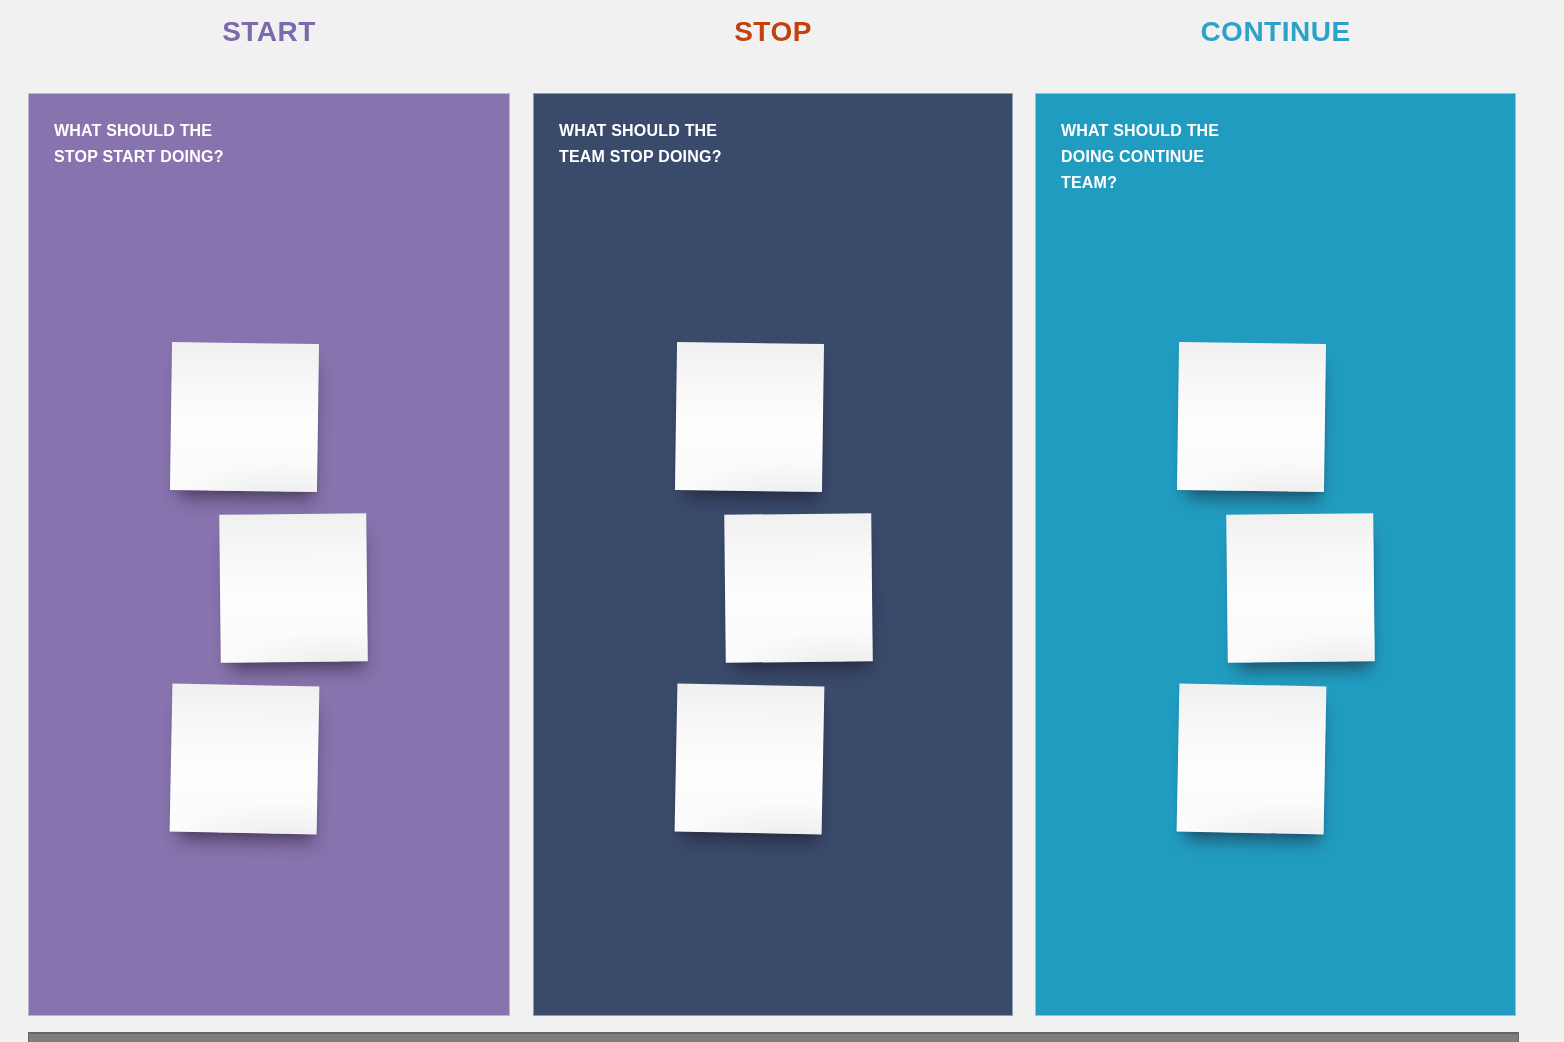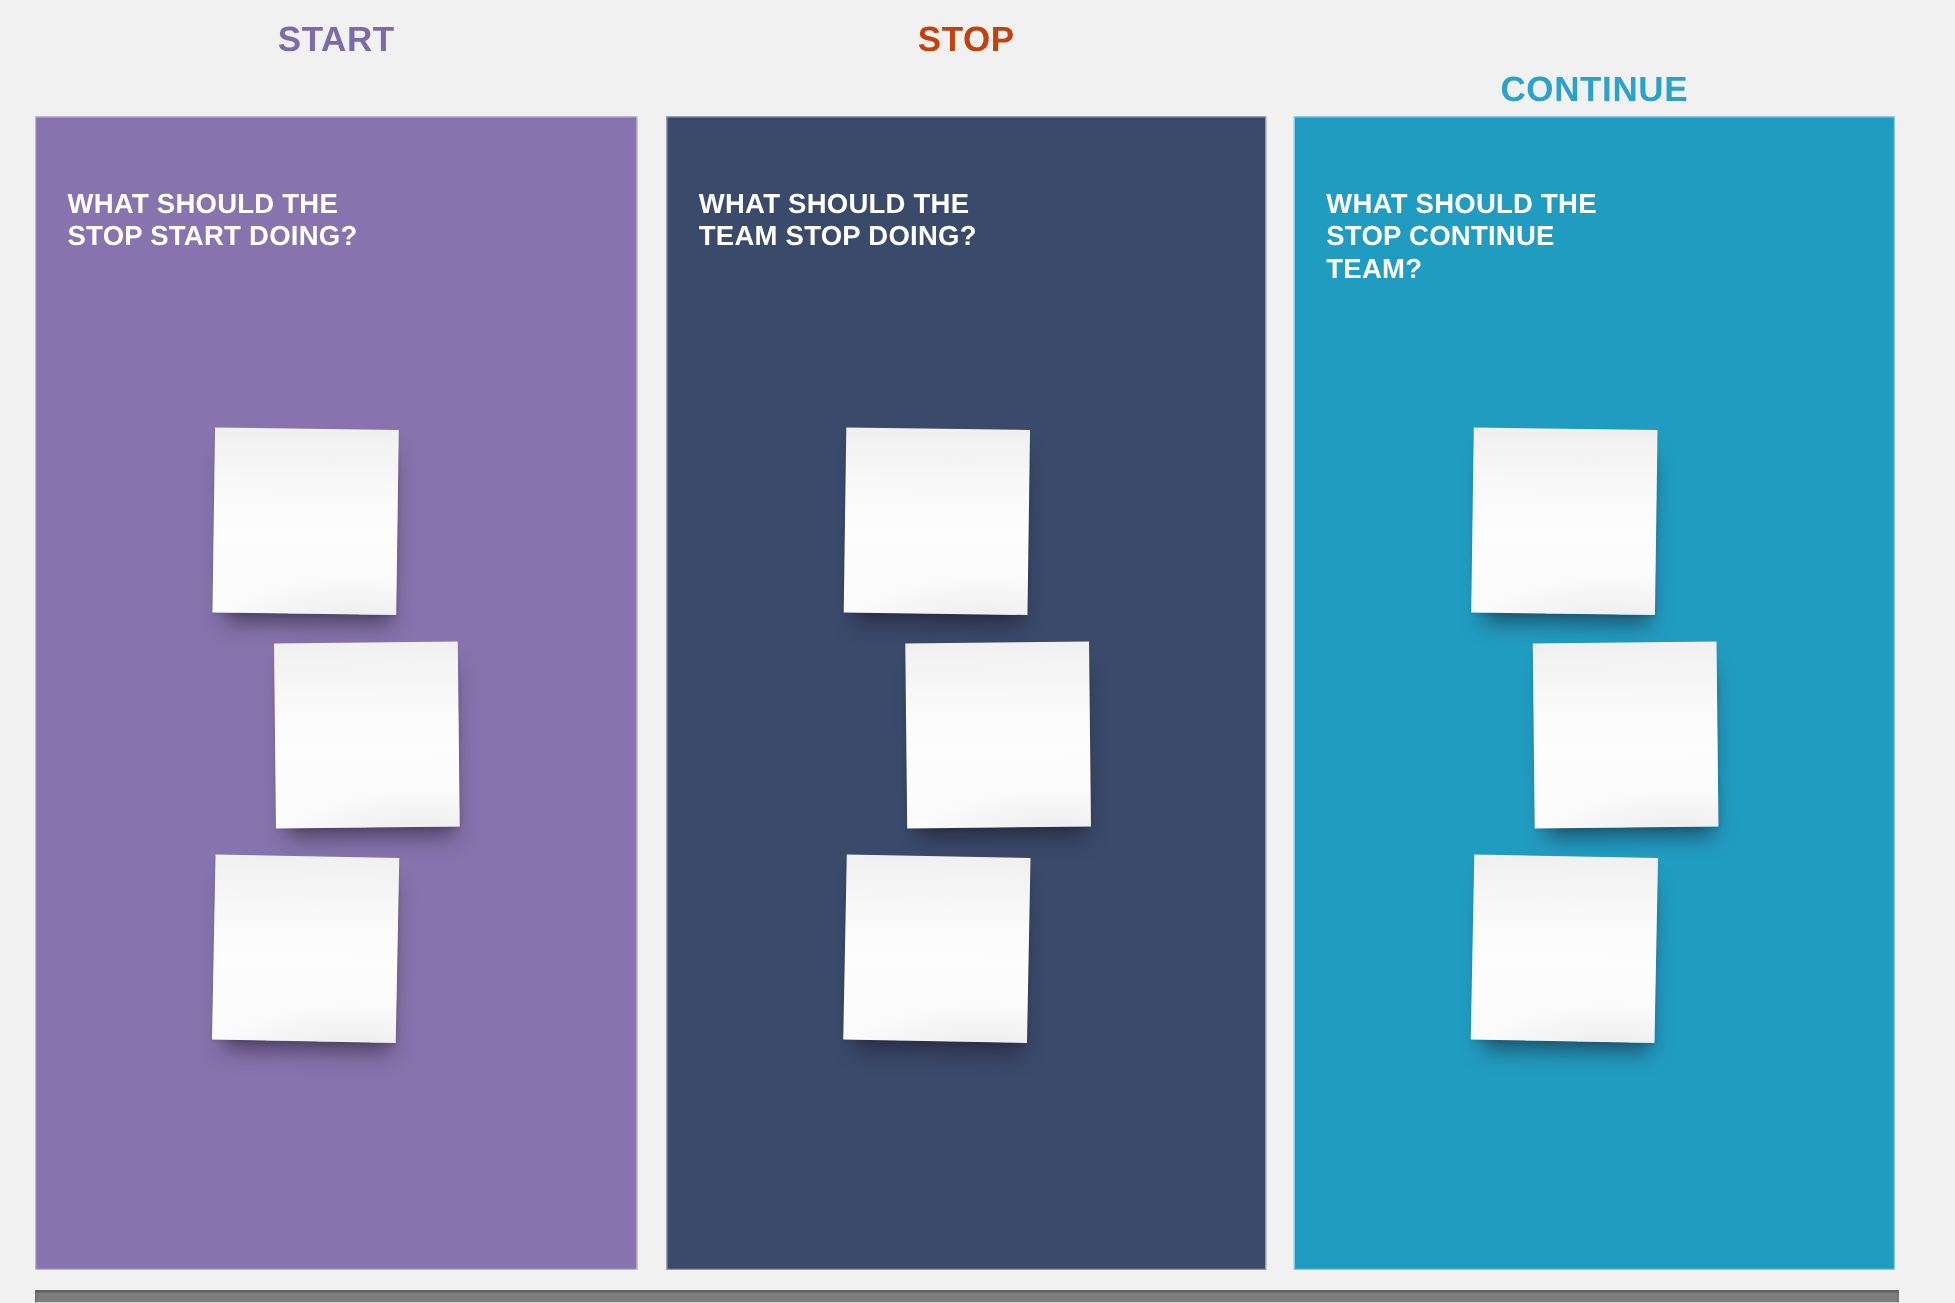--- a/index.html
+++ b/index.html
@@ -37,24 +37,23 @@
   .col-stop     { left: 533px;  width: 480px; }
   .col-continue { left: 1035px; width: 481px; }
 
   .prompt {
     position: absolute;
     top: 24px;
     left: 25px;
     width: 250px;
     color: #ffffff;
     font-weight: bold;
-    font-size: 22px;
+    font-size: 16px;
     line-height: 26px;
     letter-spacing: 0.2px;
-    margin-top: 32px;
   }
 
   .note {
     position: absolute;
     width: 147px;
     height: 148px;
     background:
       radial-gradient(130% 55% at 78% 110%, rgba(0,0,0,0.07), rgba(0,0,0,0) 60%),
       linear-gradient(180deg, #f0f0f0 0%, #f8f8f8 28%, #fdfdfd 55%, #fbfbfb 100%);
     box-shadow: 3px 15px 16px -7px rgba(25, 20, 35, 0.5),
@@ -75,21 +74,21 @@
     border-top: 2px solid #636363;
     border-left: 1px solid #6a6a6a;
     border-right: 1px solid #6a6a6a;
   }
 </style>
 </head>
 <body>
 
 <div class="board-title title-start" style="color: rgb(124, 106, 172);">START</div>
 <div class="board-title title-stop" style="color: #c2410c;">STOP</div>
-<div class="board-title title-continue" style="color: rgb(45, 162, 200); margin-top: 40px;">CONTINUE</div>
+<div class="board-title title-continue" style="color: rgb(45, 162, 200);">CONTINUE</div>
 
 <div class="column col-start" style="background-color: rgb(135, 115, 173);">
   <div class="prompt">
     <div>WHAT SHOULD THE</div>
     <div>STOP START DOING?</div>
   </div>
   <div class="note note-1"></div>
   <div class="note note-2"></div>
   <div class="note note-3"></div>
 </div>
@@ -100,21 +99,21 @@
     <div>TEAM STOP DOING?</div>
   </div>
   <div class="note note-1"></div>
   <div class="note note-2"></div>
   <div class="note note-3"></div>
 </div>
 
 <div class="column col-continue" style="background-color: rgb(33, 156, 193);">
   <div class="prompt">
     <div>WHAT SHOULD THE</div>
-    <div>STOP CONTINUE</div>
+    <div>DOING CONTINUE</div>
     <div>TEAM?</div>
   </div>
   <div class="note note-1"></div>
   <div class="note note-2"></div>
   <div class="note note-3"></div>
 </div>
 
 <div class="hscrollbar" style="background-color: rgb(125, 125, 125);"></div>
 
 </body></html>

